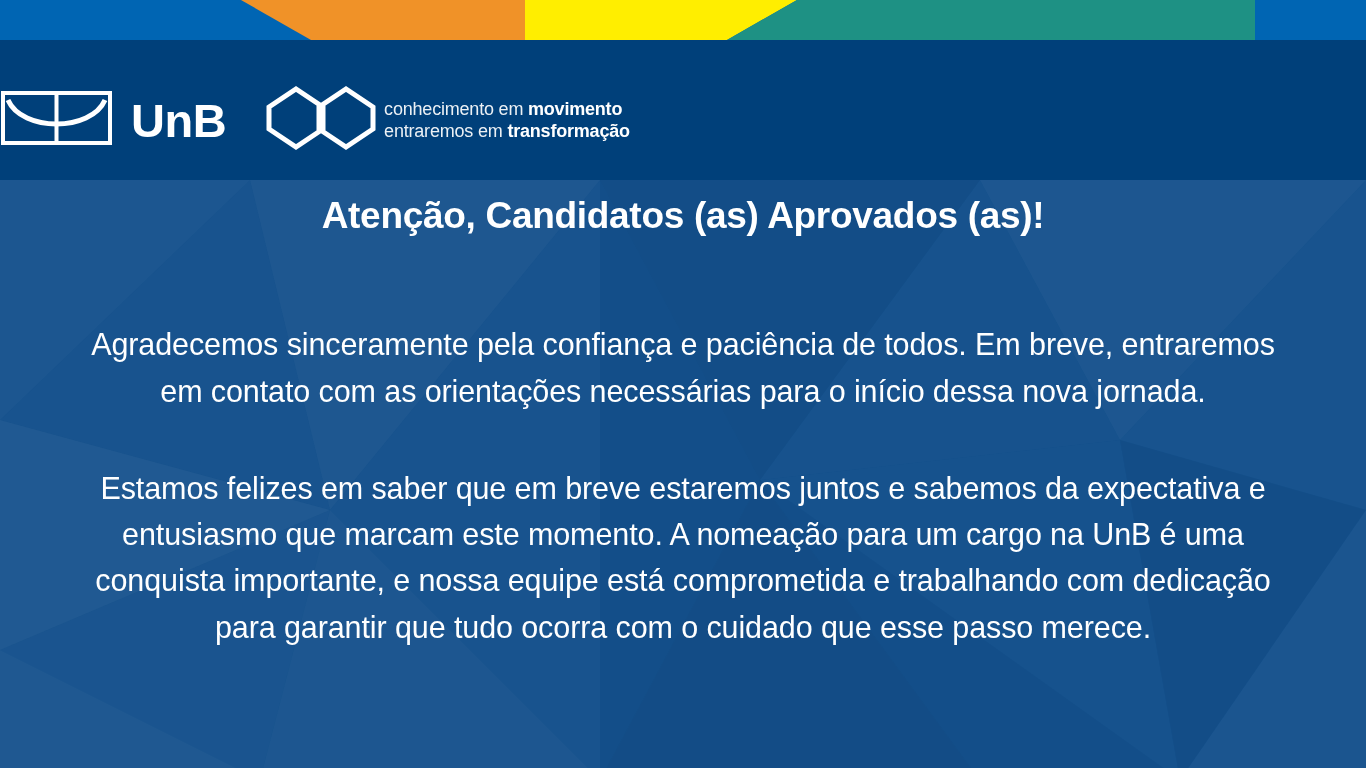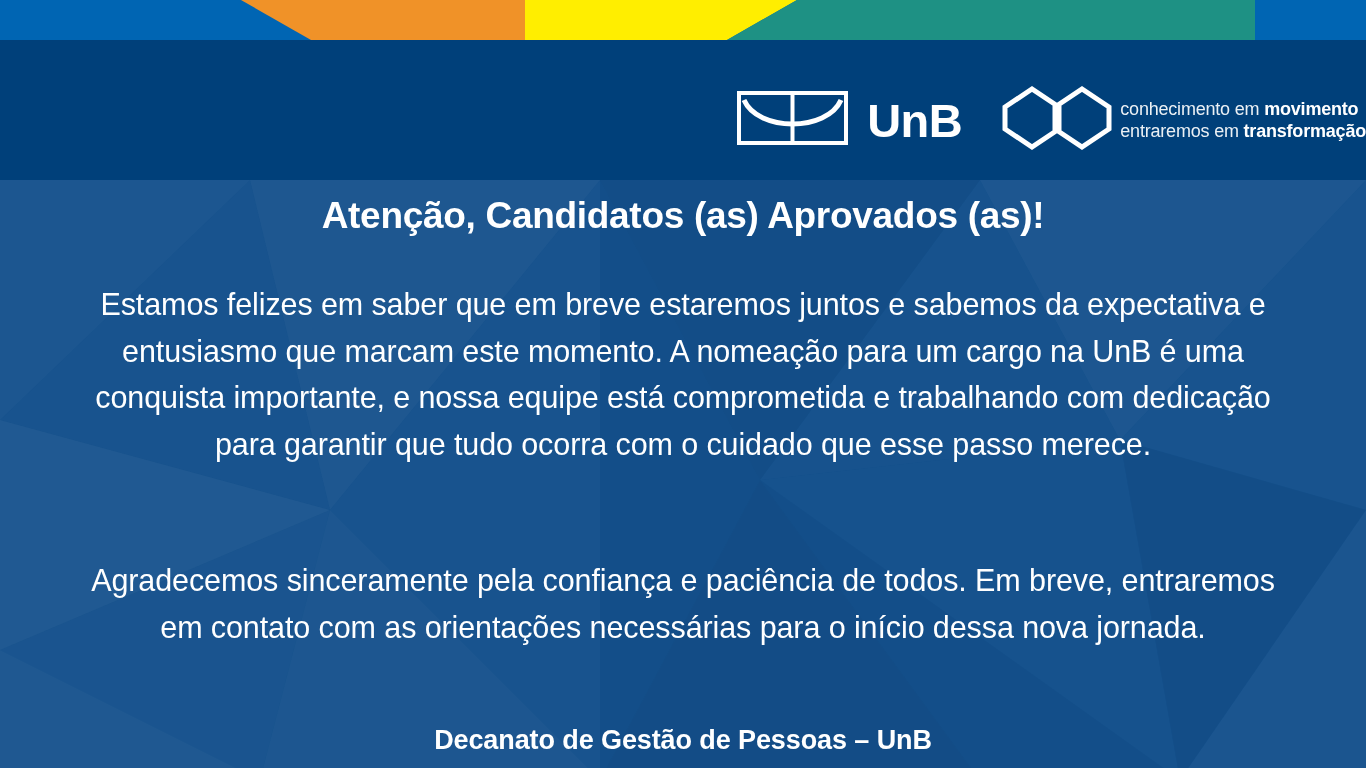--- a/index.html
+++ b/index.html
@@ -34,21 +34,21 @@
 
   
   .header-band {
     position: absolute;
     top: 40px; left: 0;
     width: 1366px;
     height: 160px;
     background: #00407a;
     display: flex;
     align-items: center;
-    justify-content: flex-end;
+    justify-content: flex-start;
   }
   .logo-row {
     display: flex;
     align-items: center;
     gap: 40px;
   }
   .unb-lockup {
     display: flex;
     align-items: center;
     gap: 18px;
@@ -197,19 +197,18 @@
       <polygon points="980,0 1120,260 760,300" fill="#ffffff" opacity="0.016"></polygon>
       <polygon points="1120,260 1366,0 1366,330" fill="#ffffff" opacity="0.02"></polygon>
       <polygon points="1120,260 1366,330 1180,600" fill="#000000" opacity="0.03"></polygon>
       <polygon points="1366,330 1180,600 1366,600" fill="#ffffff" opacity="0.03"></polygon>
       <polygon points="760,300 1120,260 1180,600" fill="#ffffff" opacity="0.012"></polygon>
       <polygon points="760,300 1180,600 980,600" fill="#000000" opacity="0.02"></polygon>
     </svg>
 
     <div class="content">
       <h1 class="headline">Atenção, Candidatos (as) Aprovados (as)!</h1>
+      <p class="para para-2">Agradecemos sinceramente pela confiança e paciência de todos. Em breve, entraremos em contato com as orientações necessárias para o início dessa nova jornada.</p>
       <p class="para para-1">Estamos felizes em saber que em breve estaremos juntos e sabemos da expectativa e entusiasmo que marcam este momento. A nomeação para um cargo na UnB é uma conquista importante, e nossa equipe está comprometida e trabalhando com dedicação para garantir que tudo ocorra com o cuidado que esse passo merece.</p>
-      <p class="para para-2">Agradecemos sinceramente pela confiança e paciência de todos. Em breve, entraremos em contato com as orientações necessárias para o início dessa nova jornada.</p>
-      <div class="signature">Decanato de Gestão de Pessoas – UnB</div>
     </div>
 
   </div>
 </div>
 
 </body></html>

